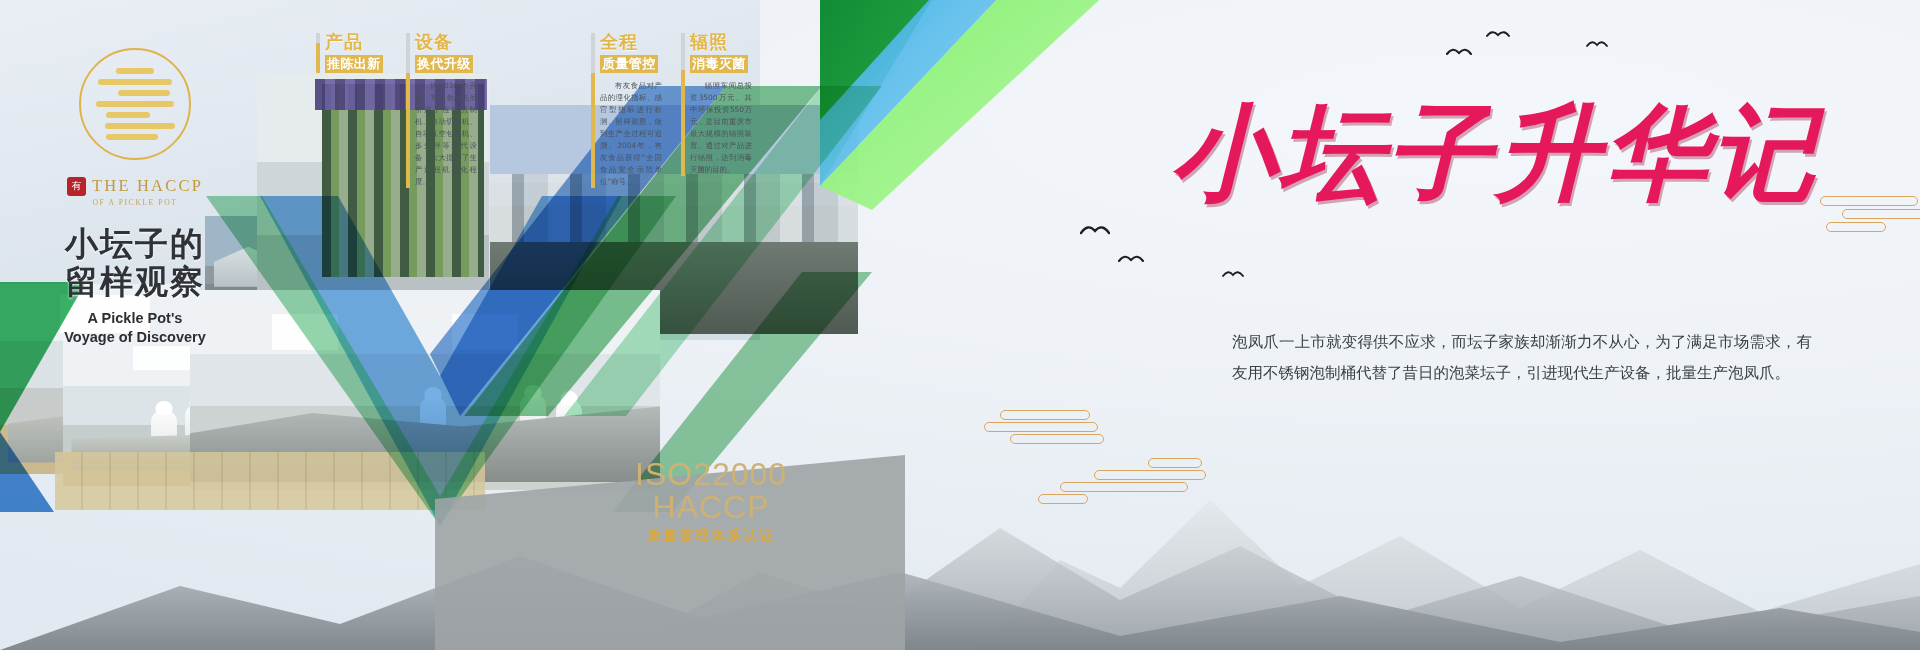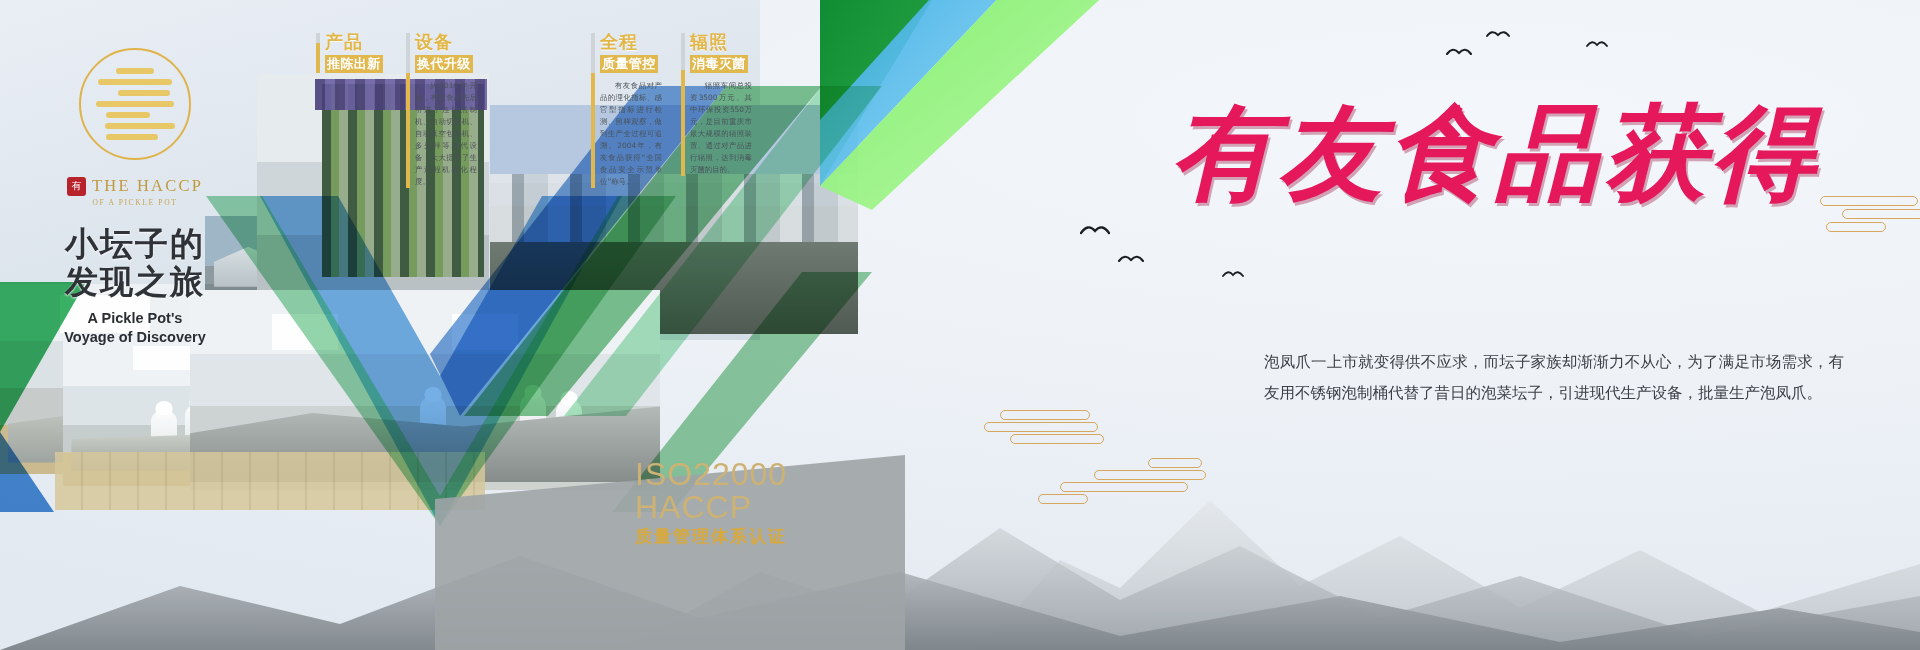--- a/index.html
+++ b/index.html
@@ -164,34 +164,33 @@
   #title-cn{
     position:absolute;left:1185px;top:88px;width:620px;height:130px;
     display:flex;align-items:center;justify-content:center;gap:2px;
     font-family:"DejaVu Serif","Liberation Serif",serif;
     font-size:104px;font-weight:700;font-style:italic;color:#e4185b;
     letter-spacing:4px;line-height:1;
     text-shadow:2px 3px 0 rgba(150,8,52,.35), 0 0 1px rgba(255,255,255,.4);
     white-space:nowrap;
   }
   #para{
-    position:absolute;left:1232px;top:332px;width:580px;
+    position:absolute;left:1232px;top:310px;width:580px;
     font-size:15.5px;line-height:2.05;color:#3b4046;text-align:justify;
-    font-family:Liberation Mono, monospace;
-    margin-left:32px;
-  }
-  
-  #iso{position:absolute;left:635px;top:458px;line-height:1.04;}
+    font-family:Liberation Serif, serif;
+  }
+  
+  #iso{position:absolute;left:635px;top:458px;line-height:1.04;text-align:center;}
   #iso .l1,#iso .l2{
     font-family:"Liberation Sans","DejaVu Sans",sans-serif;
     font-size:32px;color:#cdb274;letter-spacing:1px;font-weight:400;
   }
   #iso .l3{
-    margin-top:4px;font-size:17px;color:#d8a93c;font-weight:700;letter-spacing:2px;
-    font-family:Liberation Mono, monospace;
+    margin-top:4px;font-size:14px;color:#d8a93c;font-weight:700;letter-spacing:2px;
+    font-family:Liberation Serif, serif;
   }
   
   .cloud{position:absolute;pointer-events:none;}
   .cloud i{
     display:block;position:absolute;border:1.4px solid #d8a65c;border-radius:6px;height:8px;
   }
   
   .bird{position:absolute;pointer-events:none;}
 </style>
 </head>
@@ -304,21 +303,21 @@
     </div>
 
     <div class="legend-row">
       <span class="stamp">有</span>
       <span class="legend-en">THE HACCP</span>
     </div>
     <div class="legend-sub">OF A PICKLE POT</div>
 
     <div class="cn-head">
       <div>小坛子的</div>
-      <div>发现之旅</div>
+      <div>留样观察</div>
     </div>
     <div class="en-head">
       <div>A Pickle Pot's</div>
       <div>Voyage of Discovery</div>
     </div>
   </div>
 
   <div class="card" style="left:325px;">
     <span class="rule"></span>
     <div class="ttl">产品</div>
@@ -346,21 +345,21 @@
     <div class="sub">消毒灭菌</div>
     <div class="body">辐照车间总投资3500万元。其中环保投资550万元，是目前重庆市最大规模的辐照装置。通过对产品进行辐照，达到消毒灭菌的目的。</div>
   </div>
 
   <div id="iso">
     <div class="l1">ISO22000</div>
     <div class="l2">HACCP</div>
     <div class="l3">质量管理体系认证</div>
   </div>
 
-  <div id="title-cn">有友食品获得</div>
+  <div id="title-cn">小坛子升华记</div>
 
   <p id="para">泡凤爪一上市就变得供不应求，而坛子家族却渐渐力不从心，为了满足市场需求，有友用不锈钢泡制桶代替了昔日的泡菜坛子，引进现代生产设备，批量生产泡凤爪。</p>
 
   <div class="cloud" style="left:1820px;top:196px;width:110px;height:40px;">
     <i style="left:0;top:0;width:96px;"></i>
     <i style="left:22px;top:13px;width:88px;"></i>
     <i style="left:6px;top:26px;width:58px;"></i>
   </div>
   <div class="cloud" style="left:1030px;top:410px;width:120px;height:40px;">
     <i style="left:-30px;top:0;width:88px;"></i>

